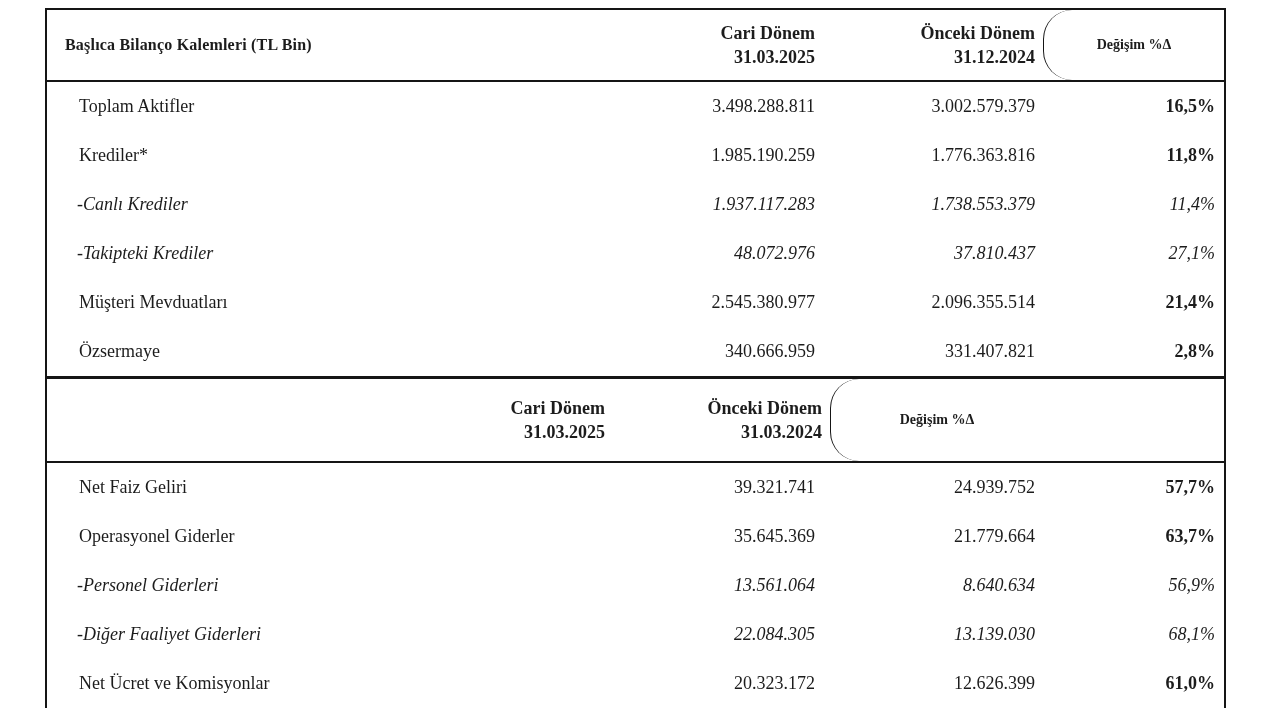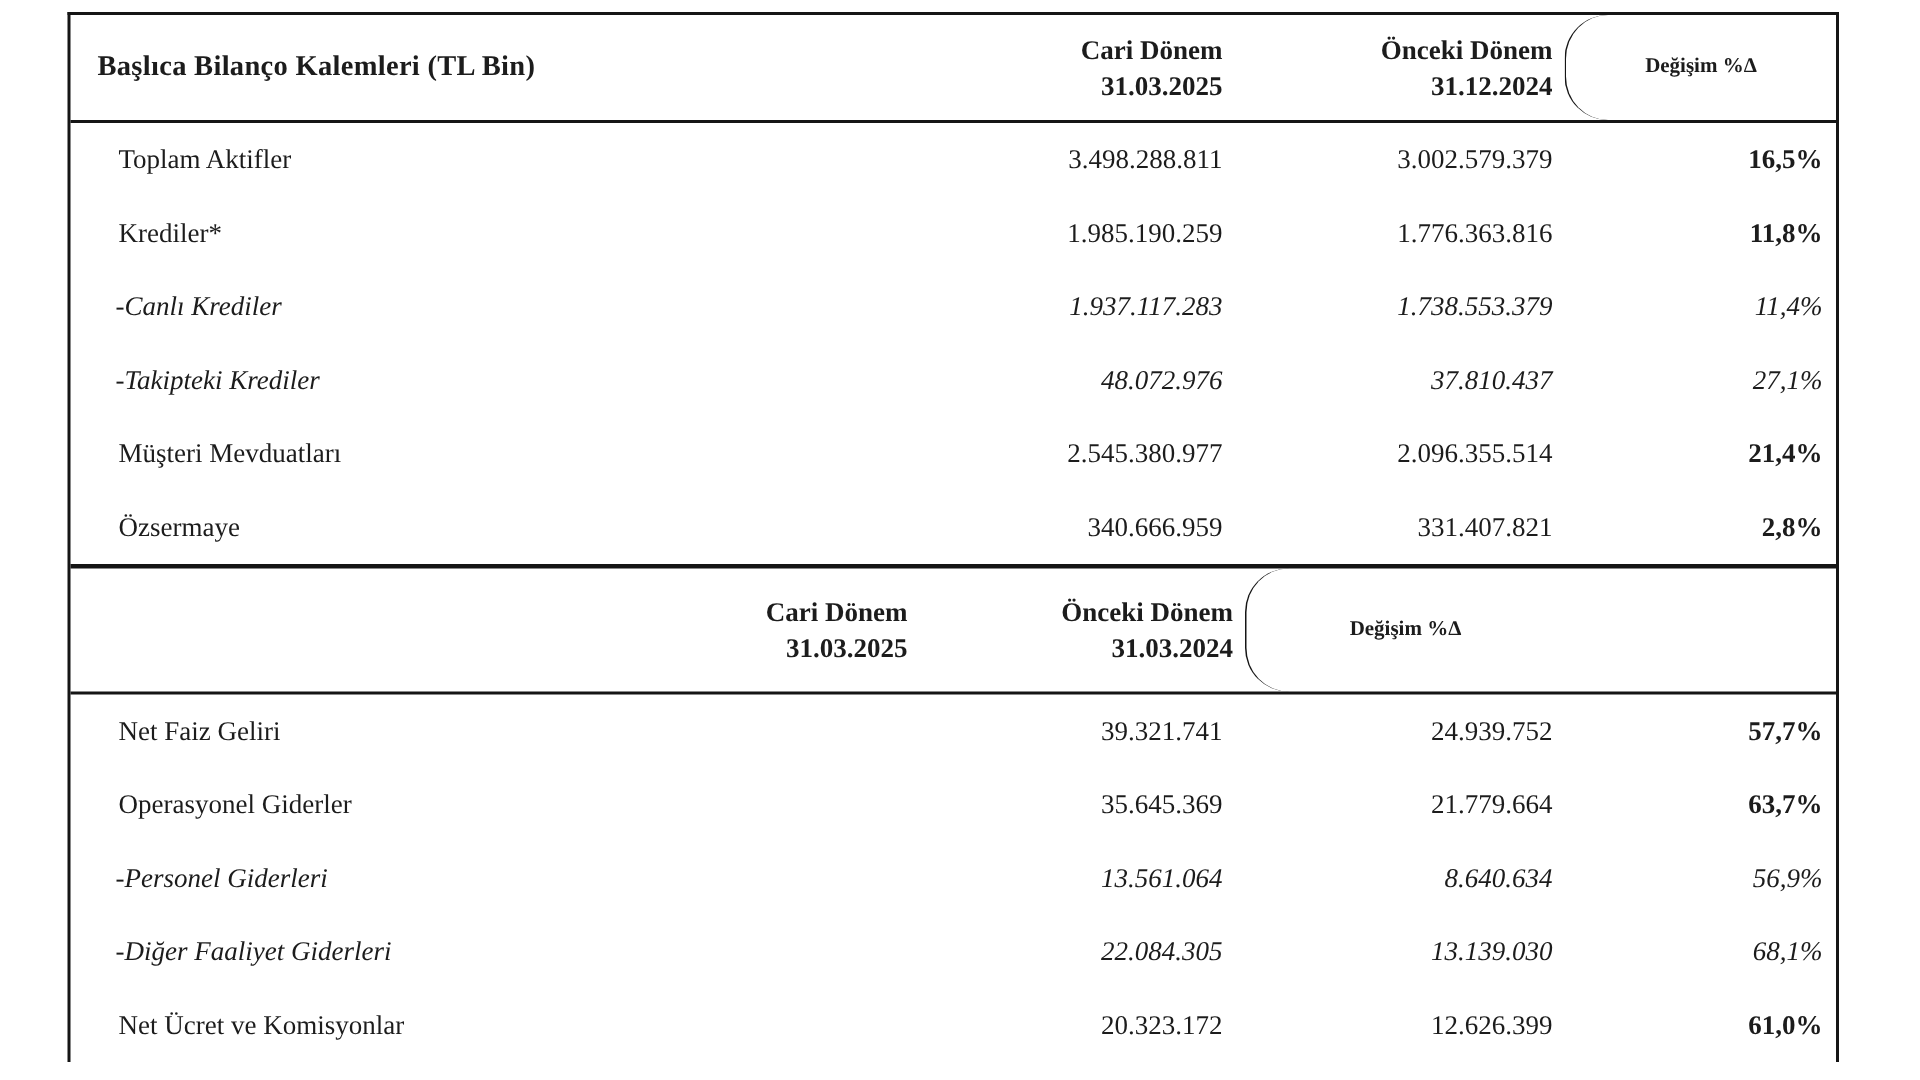--- a/index.html
+++ b/index.html
@@ -11,21 +11,21 @@
   .table-wrap {
     position:absolute; left:45px; top:8px; width:1181px;
     border:2px solid #151515; border-bottom:none; box-sizing:border-box; background:#fff;
   }
   .grid-row { display:grid; grid-template-columns:573px 210px 213px 181px; }
   .thead1 { height:70px; border-bottom:2px solid #151515; }
   .thead2 { height:82px; border-bottom:2px solid #151515; }
   .sep { height:0; border-top:3px solid #151515; }
   .title-cell {
     display:flex; align-items:center; padding-left:18px;
-    font-weight:bold; font-size:19px; letter-spacing:0.2px;
+    font-weight:bold; font-size:16px; letter-spacing:0.2px;
   }
   .hdr-num {
     display:flex; flex-direction:column; justify-content:center; align-items:flex-end;
     padding-right:15px; font-weight:bold; font-size:18px; line-height:1.35;
   }
   .hdr-num.prev { padding-right:8px; }
   .hdr-change {
     display:flex; align-items:center; justify-content:center;
     font-weight:bold; font-size:14px; border-left:1px solid #151515;border-radius:29px;
   }

